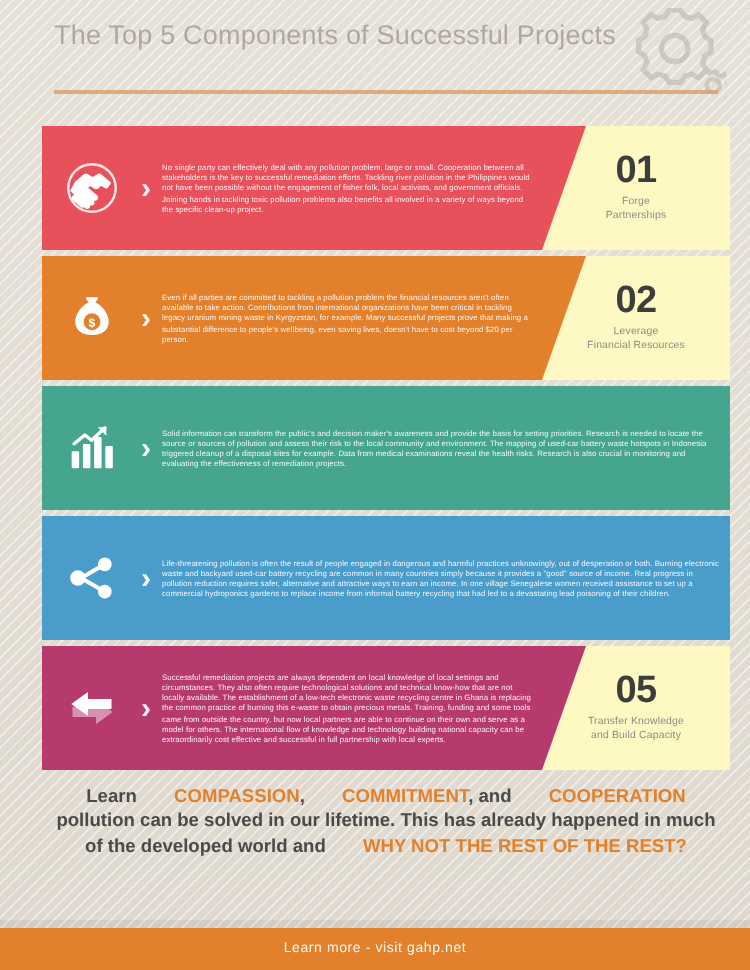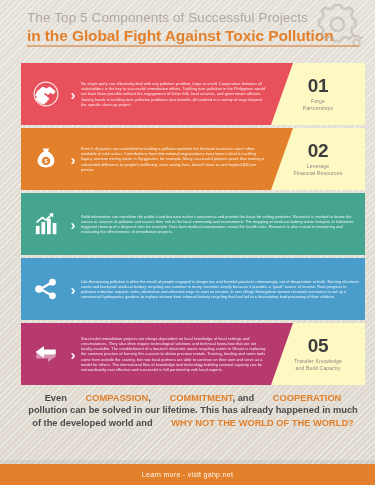--- a/index.html
+++ b/index.html
@@ -95,21 +95,20 @@
 </style>
 </head>
 <body>
 
 <div class="bg-texture"></div>
 
 <div class="page">
 
   <div class="header">
     <div class="title-1">The Top 5 Components of Successful Projects</div>
-    <div class="title-2">in the Global Fight Against Toxic Pollution</div>
     <svg class="gears" viewBox="0 0 52 46">
       <g fill="none" stroke="#b9b1a6" stroke-width="2.6">
         <path d="M21.5 4.2 23.6 1h5.6l2.1 3.2 3.6 1 3.3-1.9 4 4-1.9 3.3 1 3.6 3.2 2.1v5.6l-3.2 2.1-1 3.6 1.9 3.3-4 4-3.3-1.9-3.6 1-2.1 3.2h-5.6l-2.1-3.2-3.6-1-3.3 1.9-4-4 1.9-3.3-1-3.6-3.2-2.1v-5.6l3.2-2.1 1-3.6-1.9-3.3 4-4 3.3 1.9z"></path>
         <circle cx="26.4" cy="20.3" r="6.6"></circle>
         <path d="M42.9 33.6l1-1.7h3l1 1.7 1.9.5 1.7-1 2.1 2.1-1 1.7.5 1.9 1.7 1v3l-1.7 1-.5 1.9" stroke-width="2.2"></path>
         <circle cx="45.6" cy="38.9" r="3.3" stroke-width="2.2"></circle>
       </g>
     </svg>
     <div class="title-rule"></div>
   </div>
@@ -194,19 +193,19 @@
         <div class="n">05</div>
         <div class="lbl">
           <span>Transfer Knowledge</span><br>
           <span>and Build Capacity</span>
         </div>
       </div>
     </div>
 
   </div>
 
-  <div class="footer" id="footer-statement"><span>Even </span><span class="hl">COMPASSION</span><span>, </span><span class="hl">COMMITMENT</span><span>, and </span><span class="hl">COOPERATION</span><span> pollution can be solved in our lifetime. This has already happened in much of the developed world and </span><span class="hl">WHY NOT THE WORLD OF THE WORLD?</span></div>
+  <div class="footer" id="footer-statement"><span>Learn </span><span class="hl">COMPASSION</span><span>, </span><span class="hl">COMMITMENT</span><span>, and </span><span class="hl">COOPERATION</span><span> pollution can be solved in our lifetime. This has already happened in much of the developed world and </span><span class="hl">WHY NOT THE REST OF THE REST?</span></div>
   <div class="footdiv"></div>
   <div class="footbar">
     <span>Learn more - visit gahp.net</span>
   </div>
 
 </div>
 
 </body></html>

